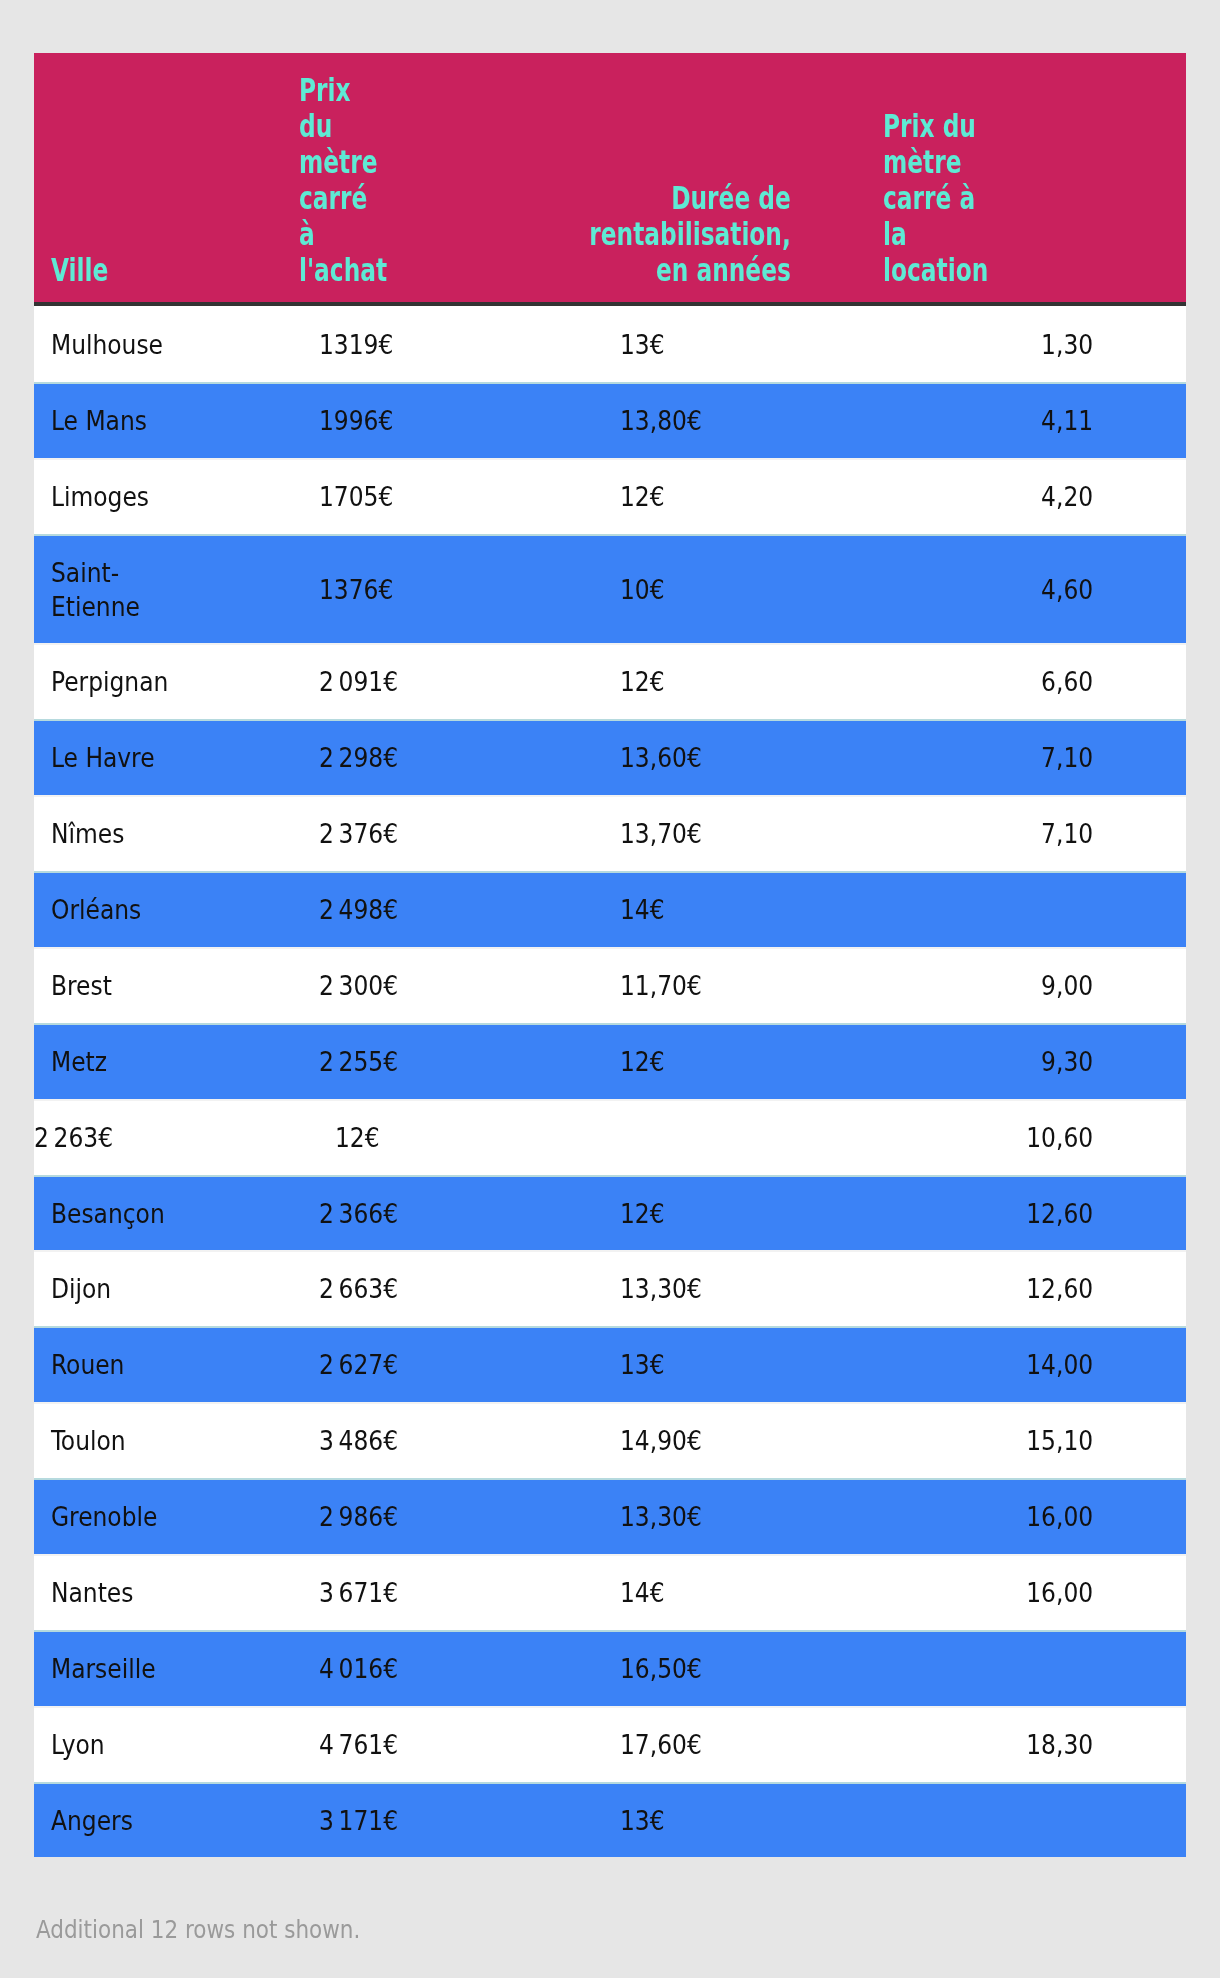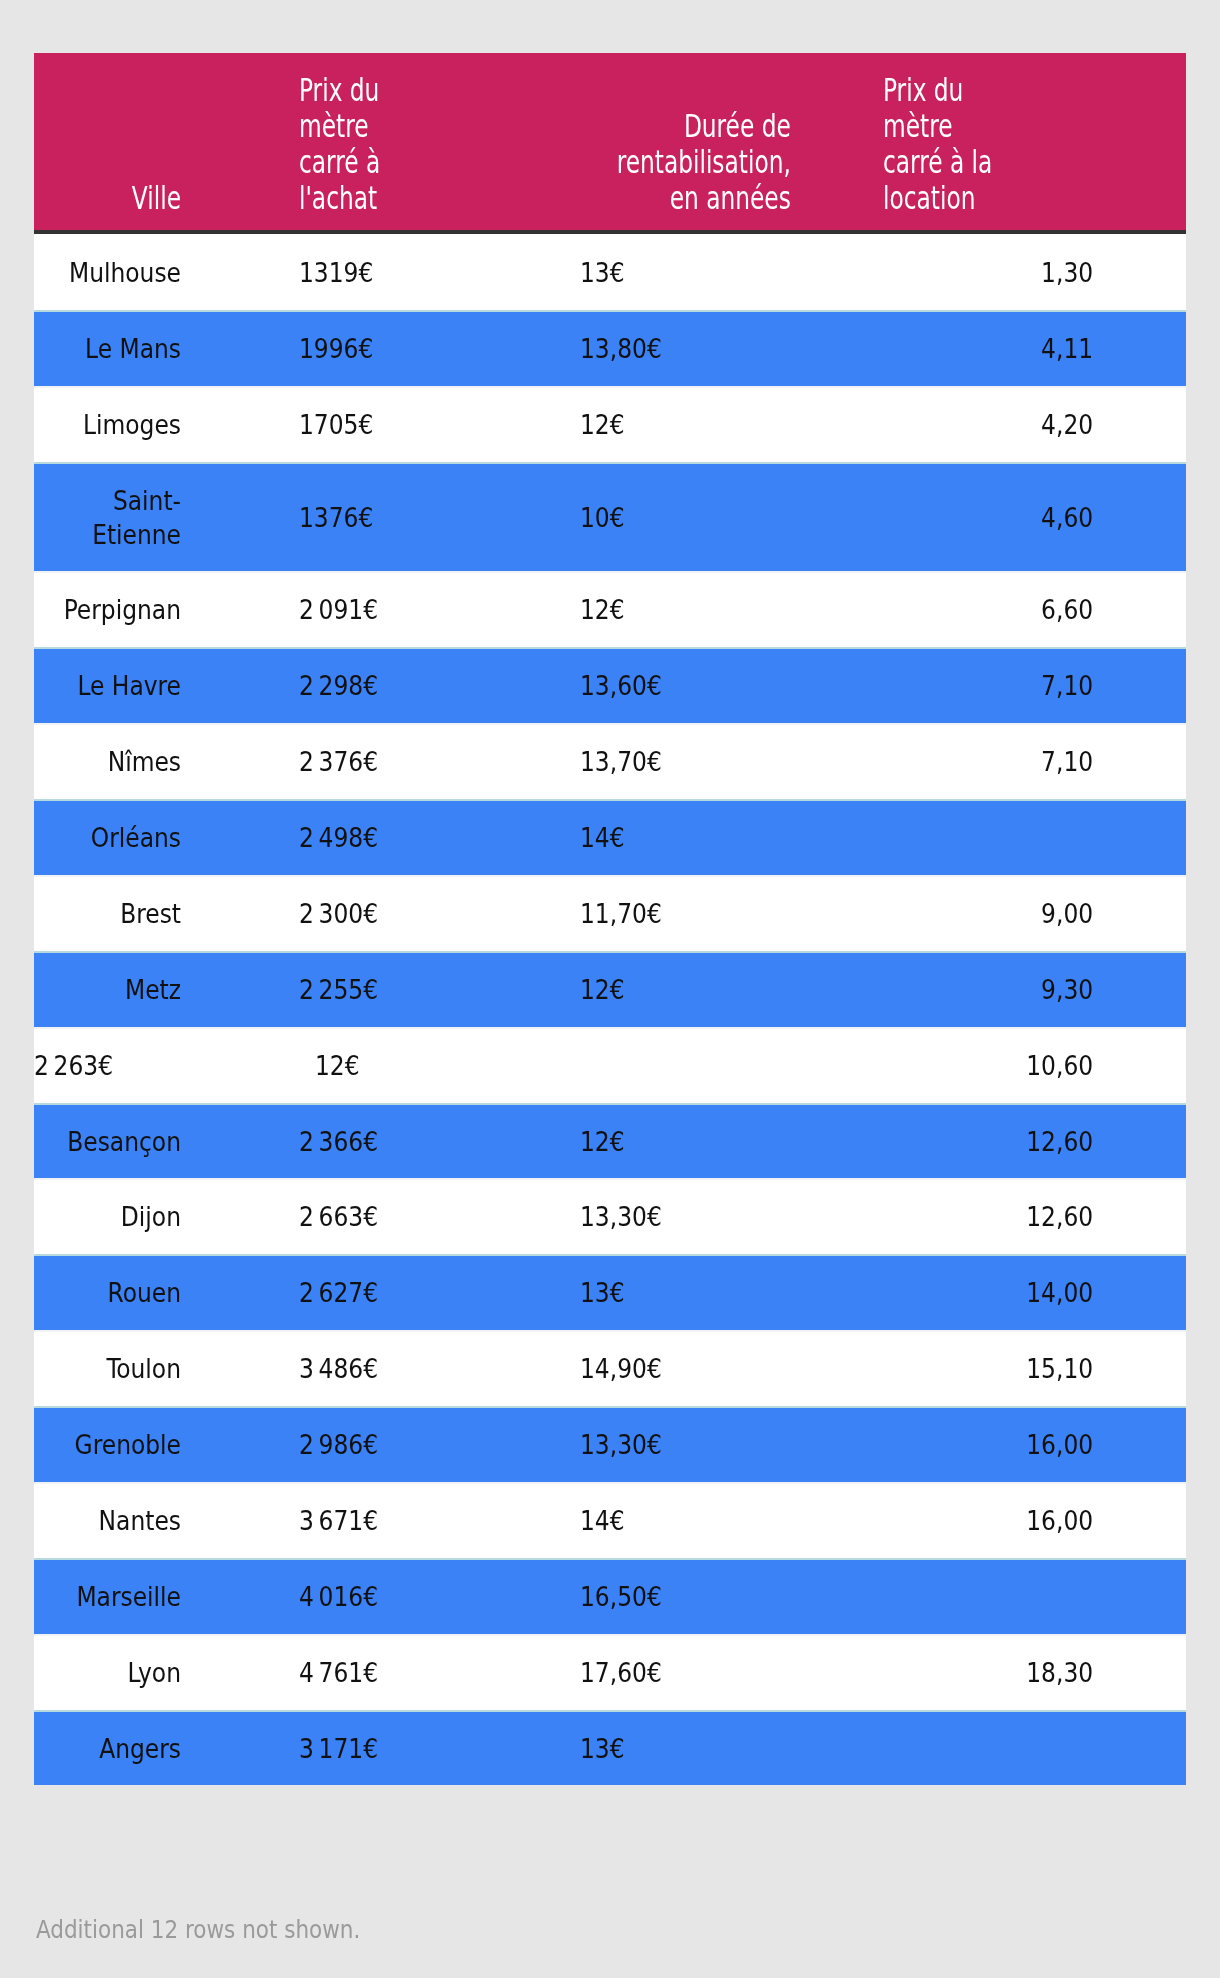--- a/index.html
+++ b/index.html
@@ -3,27 +3,27 @@
 <meta charset="utf-8">
 <title>Tableau</title>
 <style>
   html,body{margin:0;padding:0;}
   body{width:1220px;height:1978px;background:#e6e6e6;
        font-family:"DejaVu Sans",sans-serif;font-stretch:condensed;}
   .page{position:relative;width:1220px;height:1978px;overflow:hidden;background:#e6e6e6;}
   .tbl{position:absolute;left:34px;top:53px;width:1152px;}
   .thead{display:flex;background:#c9215d;border-bottom:4px solid #333333;
          padding-top:18.7px;padding-bottom:14.3px;align-items:flex-end;}
-  .thead .cell{color:#ffffff;font-weight:normal;font-size:32.661px;line-height:36px;}
+  .thead .cell{color:#5eead4;font-weight:bold;font-size:32.661px;line-height:36px;}
   .row{display:flex;background:#fff;border-top:2px solid #f2f2f2;
-       padding-top:19.95px;padding-bottom:19.95px;align-items:center;}
+       padding-top:19.95px;padding-bottom:19.95px;align-items:center;gap:20px;}
   .row.alt{background:#3b82f6;border-top-color:#b6dade;}
   .tbody .row:first-child{border-top-color:#ffffff;}
   .row .cell{font-size:26.887px;line-height:34px;color:#111111;}
-  .c1{width:248.4px;padding-left:17.1px;text-align:right;}
+  .c1{width:248.4px;padding-left:17.1px;}
   .c2{width:281.0px;}
   .c3{flex:1 1 auto;}
   .c4{width:210px;text-align:right;padding-right:93px;}
   .cell .inner{display:block;}
   .row .inner{transform:scaleX(0.967);transform-origin:left top;}
   .row .c4 .inner{transform-origin:right top;margin-left:-7.17px;}
   .row .c1 .inner{width:134.44px;}
   .row .c2 .inner{width:93.07px;}
   .row .c3 .inner{width:113.75px;}
   .row .c4 .inner{width:217.17px;}

